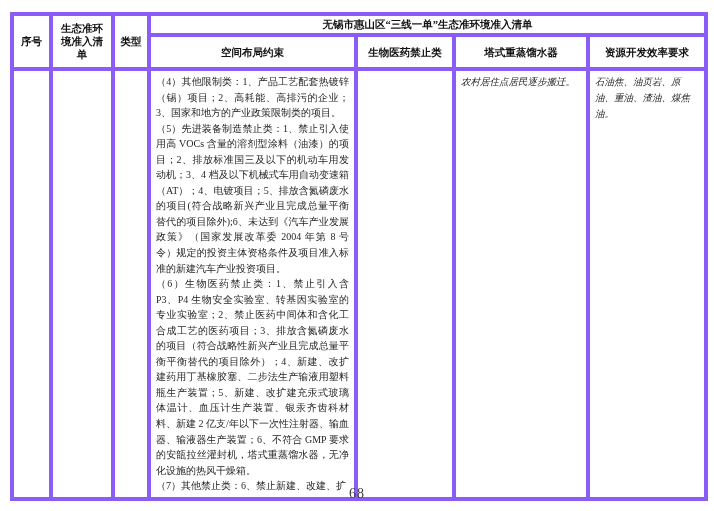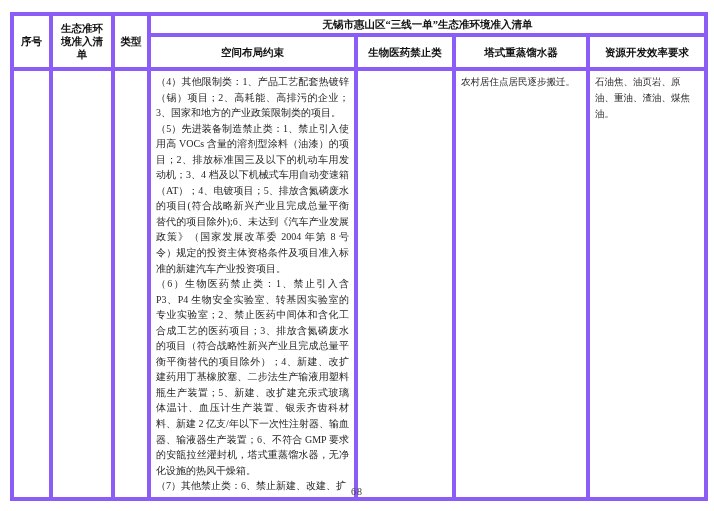--- a/index.html
+++ b/index.html
@@ -62,28 +62,29 @@
     text-align: justify;
     text-justify: inter-ideograph;
   }
   td.small-cell {
     vertical-align: top;
     font-size: 9.5px;
     line-height: 16px;
     color: #262626;
     padding: 3px 5px;
     text-align: left;
+    font-style: italic;
   }
   .page-number {
     position: absolute;
     left: 0;
     right: 0;
     top: 486px;
     text-align: center;
-    font-size: 10px;
+    font-size: 14px;
     color: #3c3c3c;
     letter-spacing: 1px;
   }
   .sub-row th { height: 26px; }
 </style>
 </head>
 <body>
 
 <div class="page">
 

